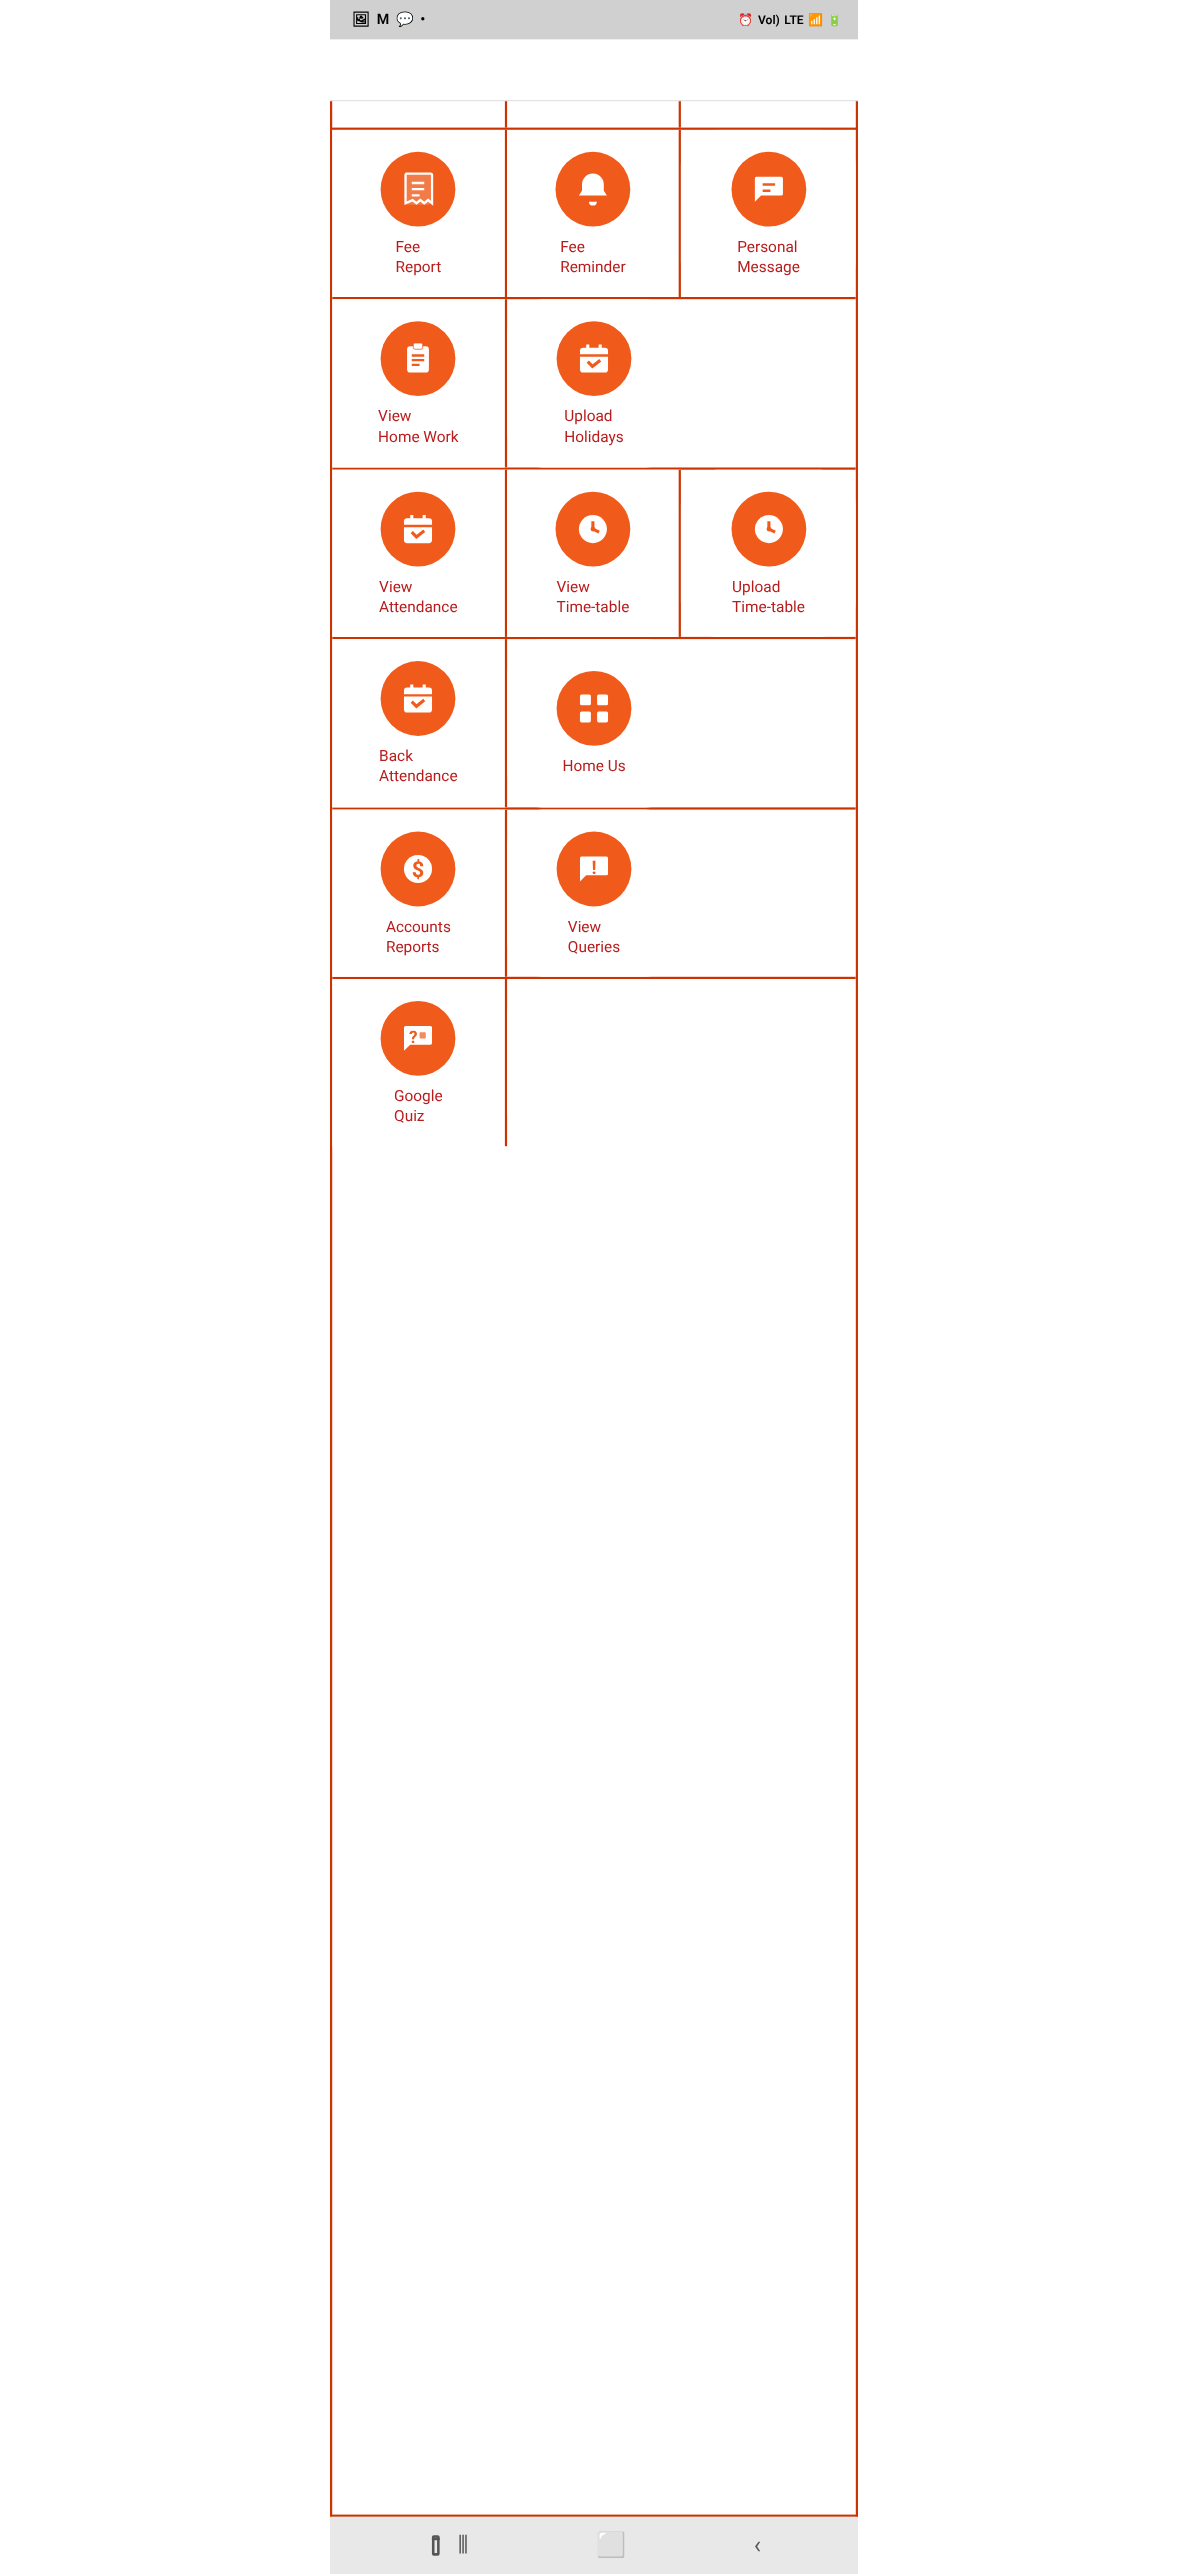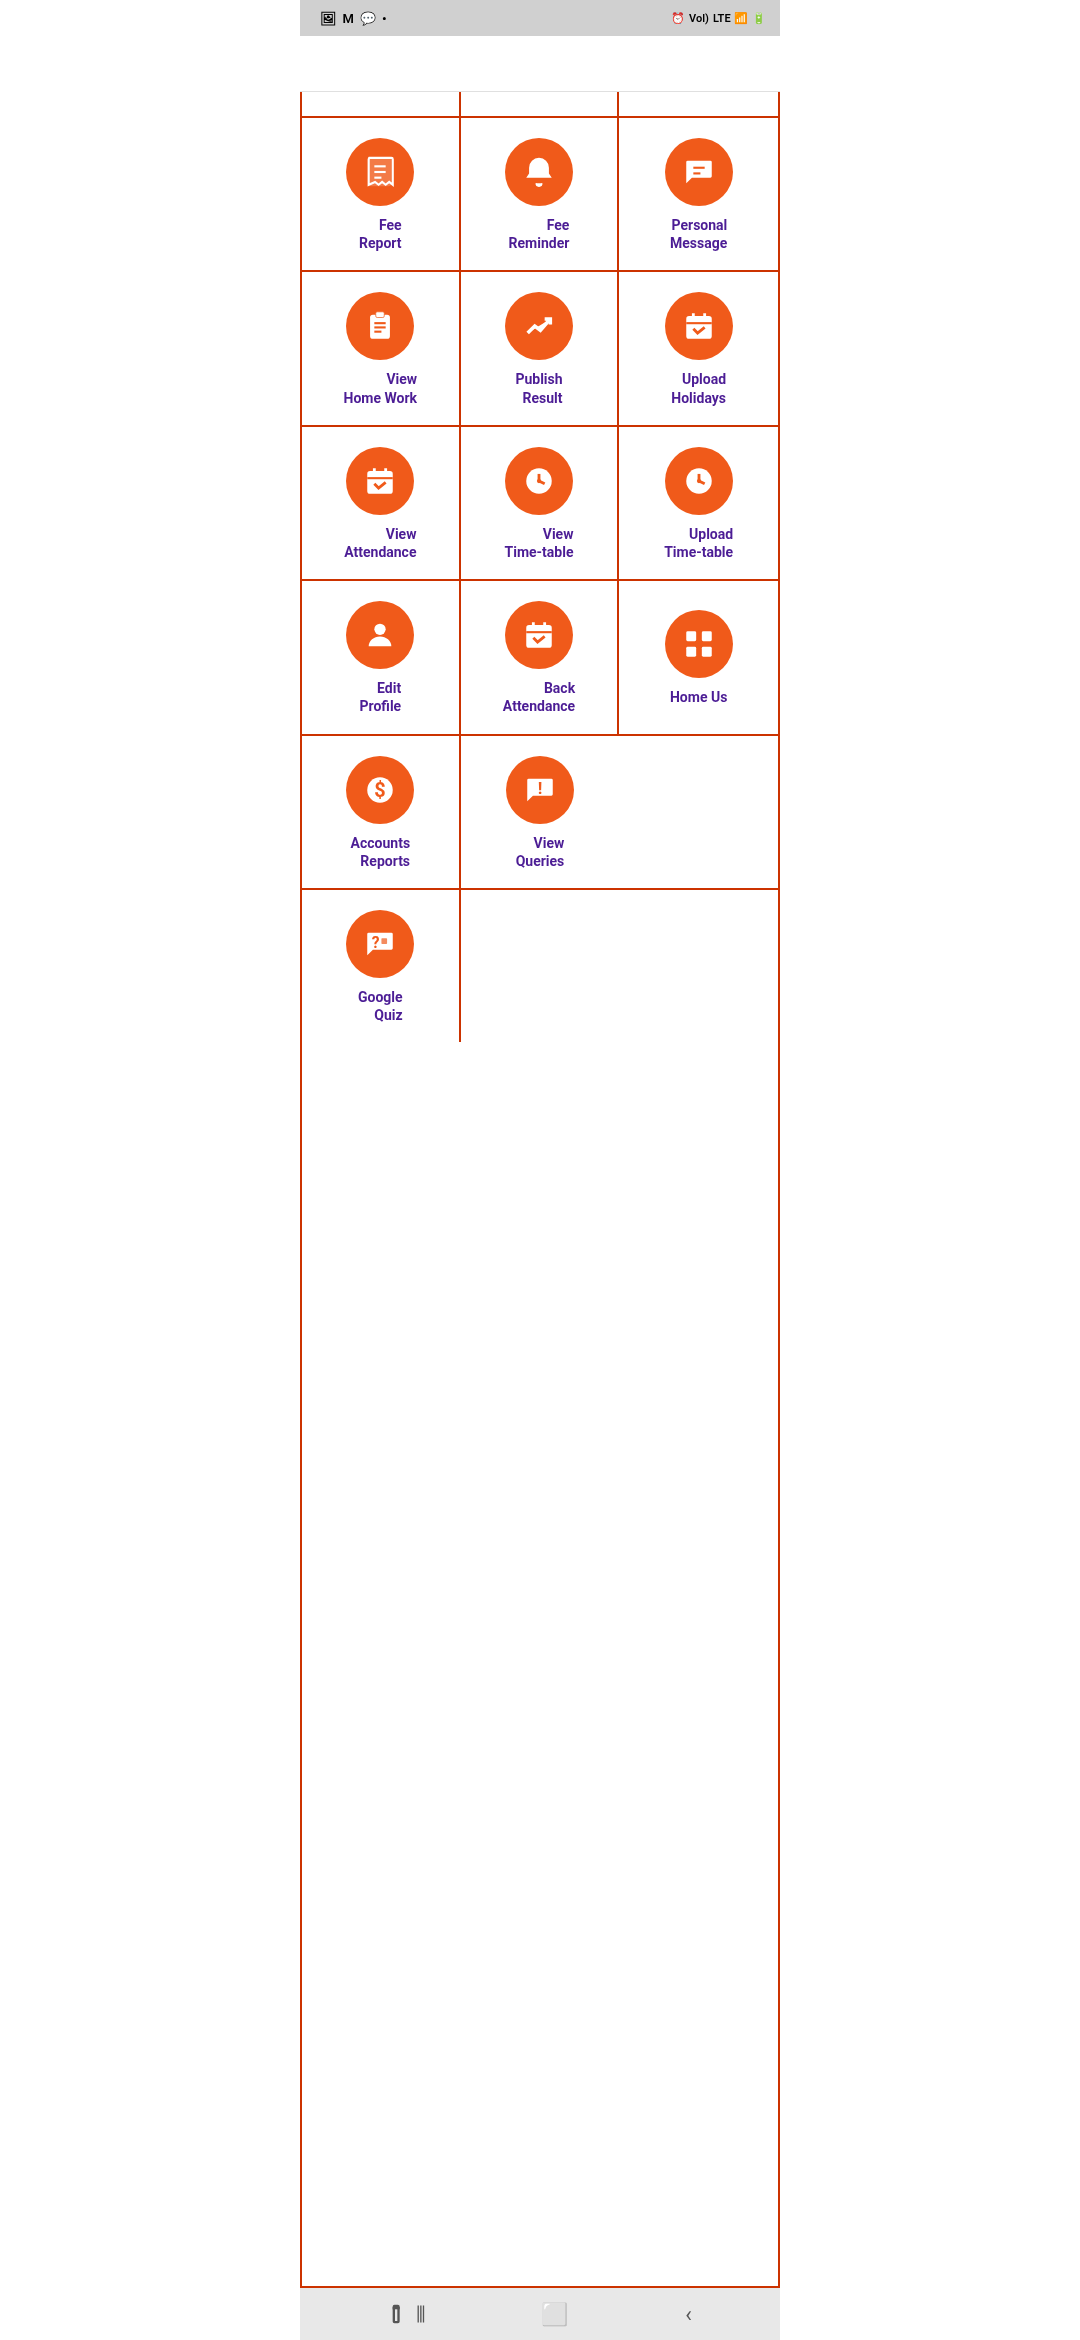--- a/index.html
+++ b/index.html
@@ -117,23 +117,23 @@
       flex-shrink: 0;
     }
     .icon-circle svg {
       width: 34px;
       height: 34px;
       fill: #fff;
     }
 
     .cell-label {
       font-size: 14px;
-      font-weight: 700;
-      color: #4c1d95;
-      text-align: right;
+      font-weight: 400;
+      color: #b91c1c;
+      text-align: left;
       line-height: 1.3;
     }
 
     
     .nav-bar {
       background: #e8e8e8;
       height: 52px;
       display: flex;
       align-items: center;
       justify-content: space-around;
@@ -227,29 +227,20 @@
             <rect x="9" y="2" width="6" height="4" rx="1" fill="white" stroke="#f05a1a" stroke-width="0.5"></rect>
             <line x1="8" y1="10" x2="16" y2="10" stroke="#f05a1a" stroke-width="1.5"></line>
             <line x1="8" y1="13" x2="16" y2="13" stroke="#f05a1a" stroke-width="1.5"></line>
             <line x1="8" y1="16" x2="13" y2="16" stroke="#f05a1a" stroke-width="1.5"></line>
           </svg>
         </div>
         <span class="cell-label">View<br>Home Work</span>
       </div>
       <div class="grid-cell">
         <div class="icon-circle">
-          <svg viewBox="0 0 24 24" fill="none" stroke="white" stroke-width="2.5">
-            <polyline points="4,17 9,12 13,15 20,7"></polyline>
-            <polyline points="16,7 20,7 20,11"></polyline>
-          </svg>
-        </div>
-        <span class="cell-label">Publish<br>Result</span>
-      </div>
-      <div class="grid-cell">
-        <div class="icon-circle">
           <svg viewBox="0 0 24 24" fill="none">
             <rect x="3" y="5" width="18" height="16" rx="2" fill="white"></rect>
             <line x1="3" y1="10" x2="21" y2="10" stroke="#f05a1a" stroke-width="1.5"></line>
             <line x1="8" y1="3" x2="8" y2="7" stroke="white" stroke-width="2"></line>
             <line x1="16" y1="3" x2="16" y2="7" stroke="white" stroke-width="2"></line>
             <polyline points="8,14 11,17 16,13" stroke="#f05a1a" stroke-width="2" fill="none"></polyline>
           </svg>
         </div>
         <span class="cell-label">Upload<br>Holidays</span>
       </div>
@@ -284,29 +275,20 @@
             <circle cx="12" cy="12" r="9" fill="white"></circle>
             <line x1="12" y1="7" x2="12" y2="12" stroke="#f05a1a" stroke-width="2"></line>
             <line x1="12" y1="12" x2="16" y2="14" stroke="#f05a1a" stroke-width="2"></line>
             <circle cx="12" cy="12" r="1.5" fill="#f05a1a"></circle>
           </svg>
         </div>
         <span class="cell-label">Upload<br>Time-table</span>
       </div>
     </div>
     <div class="grid-row">
-      <div class="grid-cell">
-        <div class="icon-circle">
-          <svg viewBox="0 0 24 24" fill="white">
-            <circle cx="12" cy="8" r="4" fill="white"></circle>
-            <path d="M4 20c0-4 3.6-7 8-7s8 3 8 7" fill="white"></path>
-          </svg>
-        </div>
-        <span class="cell-label">Edit<br>Profile</span>
-      </div>
       <div class="grid-cell">
         <div class="icon-circle">
           <svg viewBox="0 0 24 24" fill="none">
             <rect x="3" y="5" width="18" height="16" rx="2" fill="white"></rect>
             <line x1="3" y1="10" x2="21" y2="10" stroke="#f05a1a" stroke-width="1.5"></line>
             <line x1="8" y1="3" x2="8" y2="7" stroke="white" stroke-width="2"></line>
             <line x1="16" y1="3" x2="16" y2="7" stroke="white" stroke-width="2"></line>
             <polyline points="8,14 11,17 16,13" stroke="#f05a1a" stroke-width="2" fill="none"></polyline>
           </svg>
         </div>

